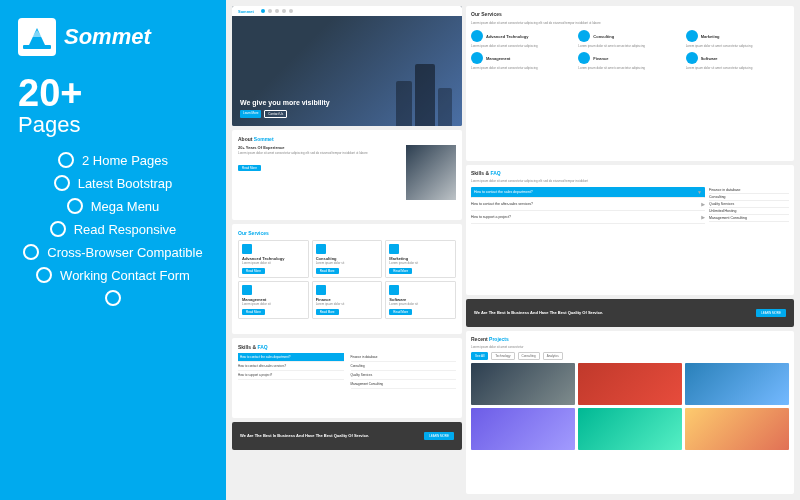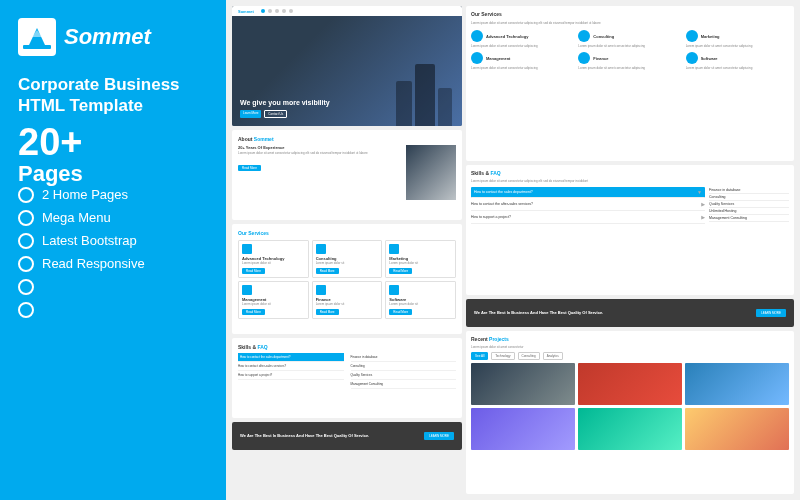--- a/index.html
+++ b/index.html
@@ -62,28 +62,30 @@
 
     .big-number {
       font-size: 38px;
       font-weight: 900;
       line-height: 1;
       margin-bottom: 0;
     }
 
     .pages-label {
       font-size: 22px;
-      font-weight: 700;
+      font-weight: 400;
+      margin-bottom: 14px;
     }
 
     .feature-list {
       list-style: none;
       display: flex;
       flex-direction: column;
       gap: 7px;
+      align-items: center;
     }
 
     .feature-list li {
       display: flex;
       align-items: center;
       gap: 8px;
       font-size: 13px;
       font-weight: 500;
     }
 
@@ -527,47 +529,48 @@
       <svg viewBox="0 0 28 28" fill="none" xmlns="http://www.w3.org/2000/svg">
         <rect width="28" height="28" rx="3" fill="white"></rect>
         <polygon points="14,5 22,22 6,22" fill="#00aaee"></polygon>
         <polygon points="9,14 14,7 19,14" fill="#fff" opacity="0.5"></polygon>
         <rect x="0" y="22" width="28" height="4" rx="1" fill="#00aaee"></rect>
       </svg>
     </div>
     <span class="logo-text">Sommet</span>
   </div>
 
-  <div class="product-title">
-    <span style="white-space:pre-line;">Corporate Business
-HTML Template</span>
-  </div>
 
   <div class="big-number">20+</div>
   <div class="pages-label">Pages</div>
 
   <ul class="feature-list">
     <li>
       <span class="circle-icon"></span>
       <span>2 Home Pages</span>
     </li>
     <li>
       <span class="circle-icon"></span>
-      <span>Mega Menu</span>
+      <span>Latest Bootstrap</span>
     </li>
     <li>
       <span class="circle-icon"></span>
-      <span>Latest Bootstrap</span>
+      <span>Mega Menu</span>
     </li>
     <li>
       <span class="circle-icon"></span>
       <span>Read Responsive</span>
     </li>
     <li>
       <span class="circle-icon"></span>
+      <span>Cross-Browser Compatible</span>
+    </li>
+    <li>
+      <span class="circle-icon"></span>
+      <span>Working Contact Form</span>
     </li>
     <li>
       <span class="circle-icon"></span>
     </li>
   </ul>
 </div>
 
 <div class="right-panel">
 
   <div class="preview-col preview-col-left">

